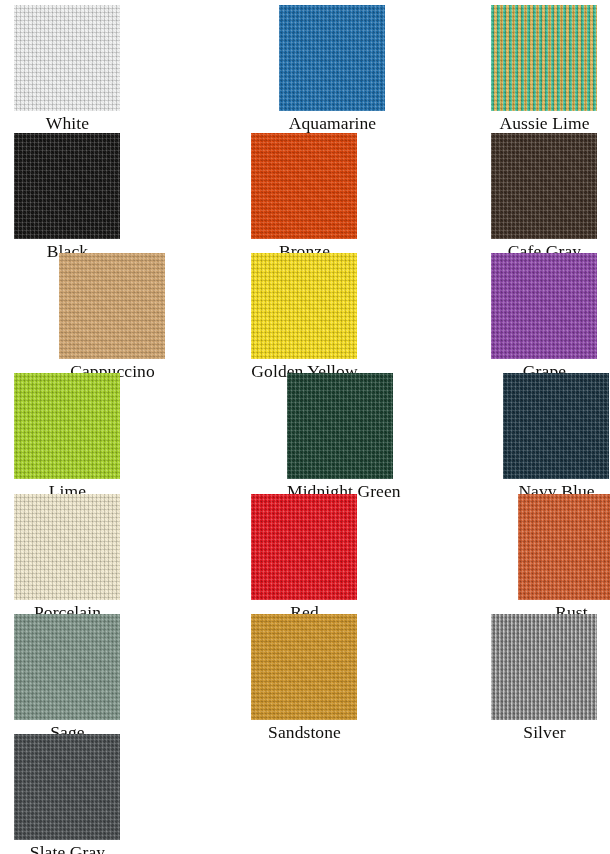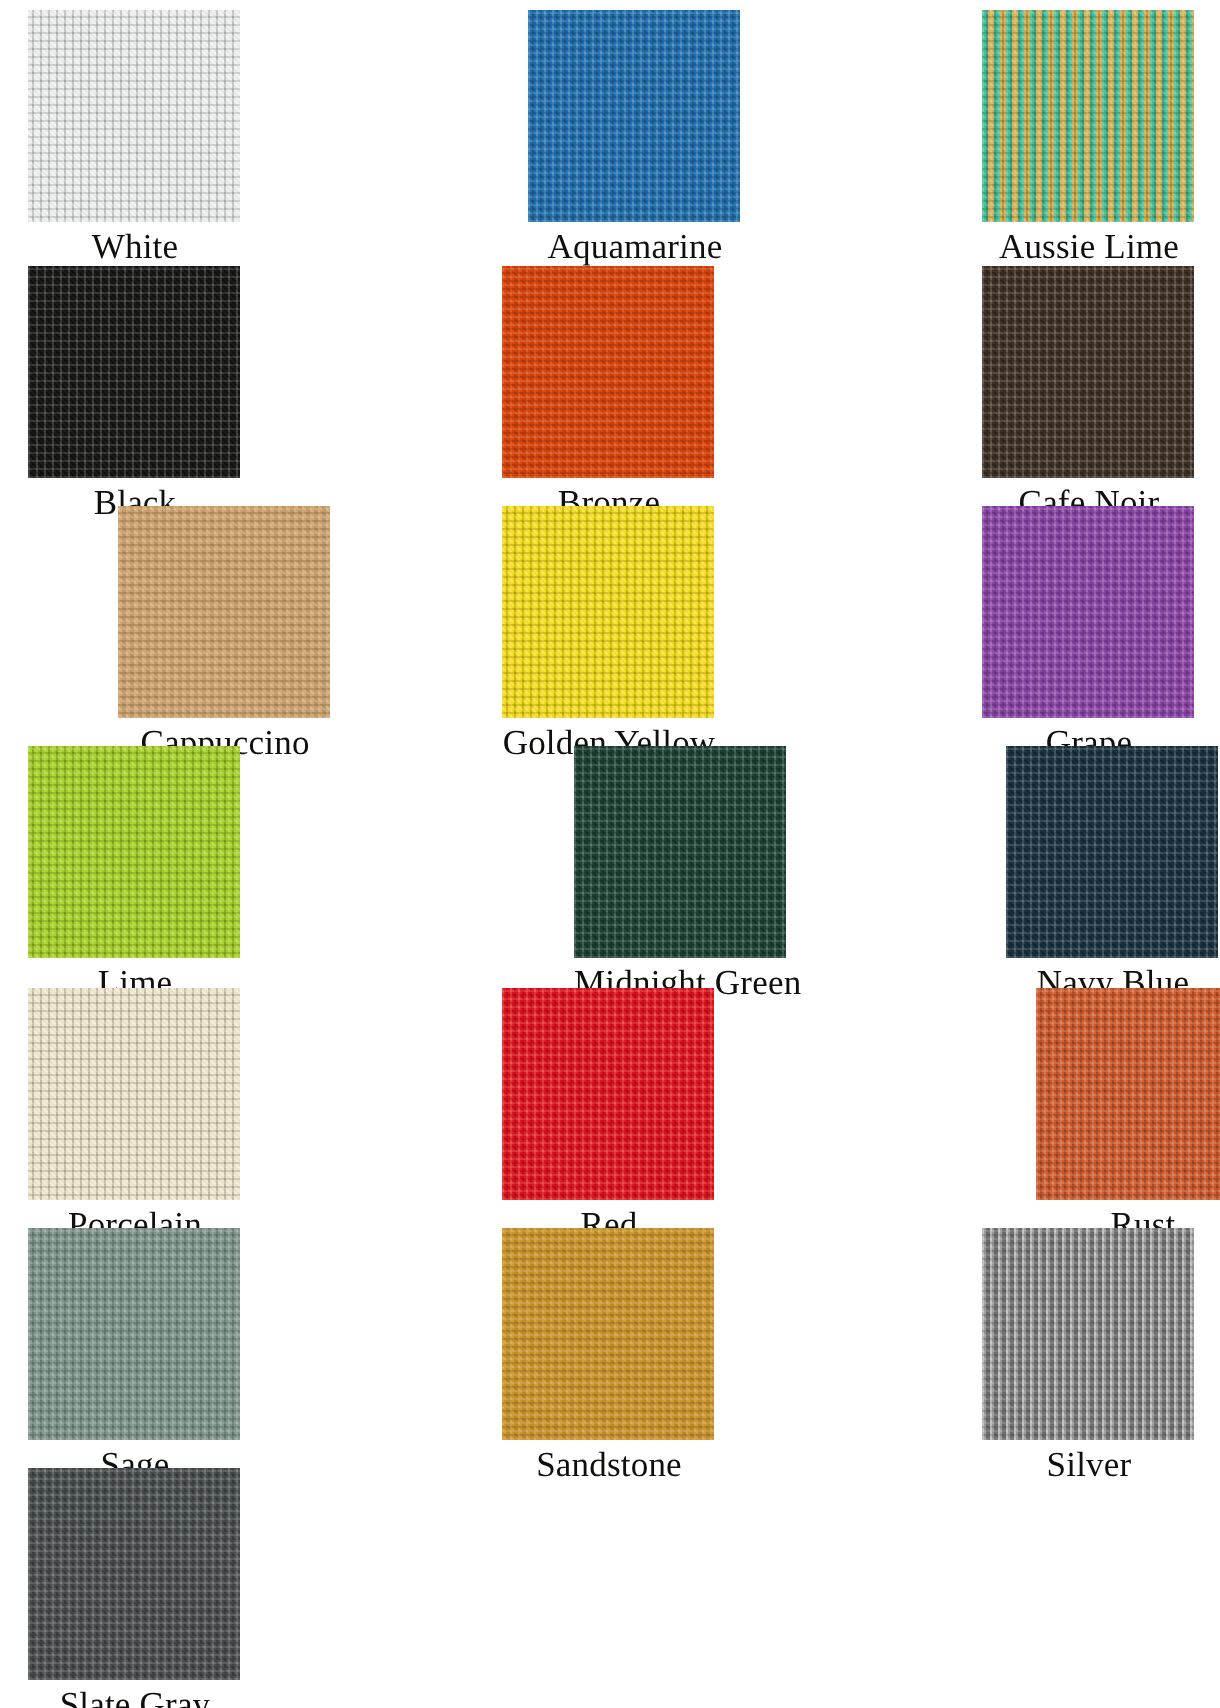--- a/index.html
+++ b/index.html
@@ -124,21 +124,21 @@
 <div id="swatch-sheet">
 
 <div class="swatch-cell" style="left: 14px; top: 5px;">
       <div class="swatch-chip" style="background-color: rgb(239, 240, 240);">
         <div class="weave-warp"></div>
         <div class="weave-weft"></div>
         <div class="weave-grain"></div>
       </div>
       <div class="swatch-label">White</div>
     </div>
-    <div class="swatch-cell" style="left: 236px; top: 5px; padding-left: 28px;">
+    <div class="swatch-cell" style="left: 251px; top: 5px; padding-left: 28px;">
       <div class="swatch-chip" style="background-color: rgb(27, 110, 174);">
         <div class="weave-warp"></div>
         <div class="weave-weft"></div>
         <div class="weave-grain"></div>
       </div>
       <div class="swatch-label">Aquamarine</div>
     </div>
     <div class="swatch-cell" style="left: 491px; top: 5px;">
       <div class="swatch-chip stripe-2tone" style="background-color: rgb(63, 190, 149);">
         <div class="stripe-layer" style="background-image: repeating-linear-gradient(90deg, rgb(63, 190, 149) 0px, rgb(63, 190, 149) 3px, rgb(216, 178, 82) 3px, rgb(216, 178, 82) 6px);"></div>
@@ -163,21 +163,21 @@
         <div class="weave-grain"></div>
       </div>
       <div class="swatch-label">Bronze</div>
     </div>
     <div class="swatch-cell" style="left: 491px; top: 133px;">
       <div class="swatch-chip" style="background-color: rgb(60, 45, 34);">
         <div class="weave-warp"></div>
         <div class="weave-weft"></div>
         <div class="weave-grain"></div>
       </div>
-      <div class="swatch-label">Cafe Noir</div>
+      <div class="swatch-label">Cafe Gray</div>
     </div>
     <div class="swatch-cell" style="left: 14px; top: 253px; padding-left: 45px;">
       <div class="swatch-chip rib-soft" style="background-color: rgb(214, 169, 114);">
         <div class="weave-warp"></div>
         <div class="weave-weft"></div>
         <div class="weave-grain"></div>
       </div>
       <div class="swatch-label">Cappuccino</div>
     </div>
     <div class="swatch-cell" style="left: 251px; top: 253px; font-family: Liberation Serif, serif;">

